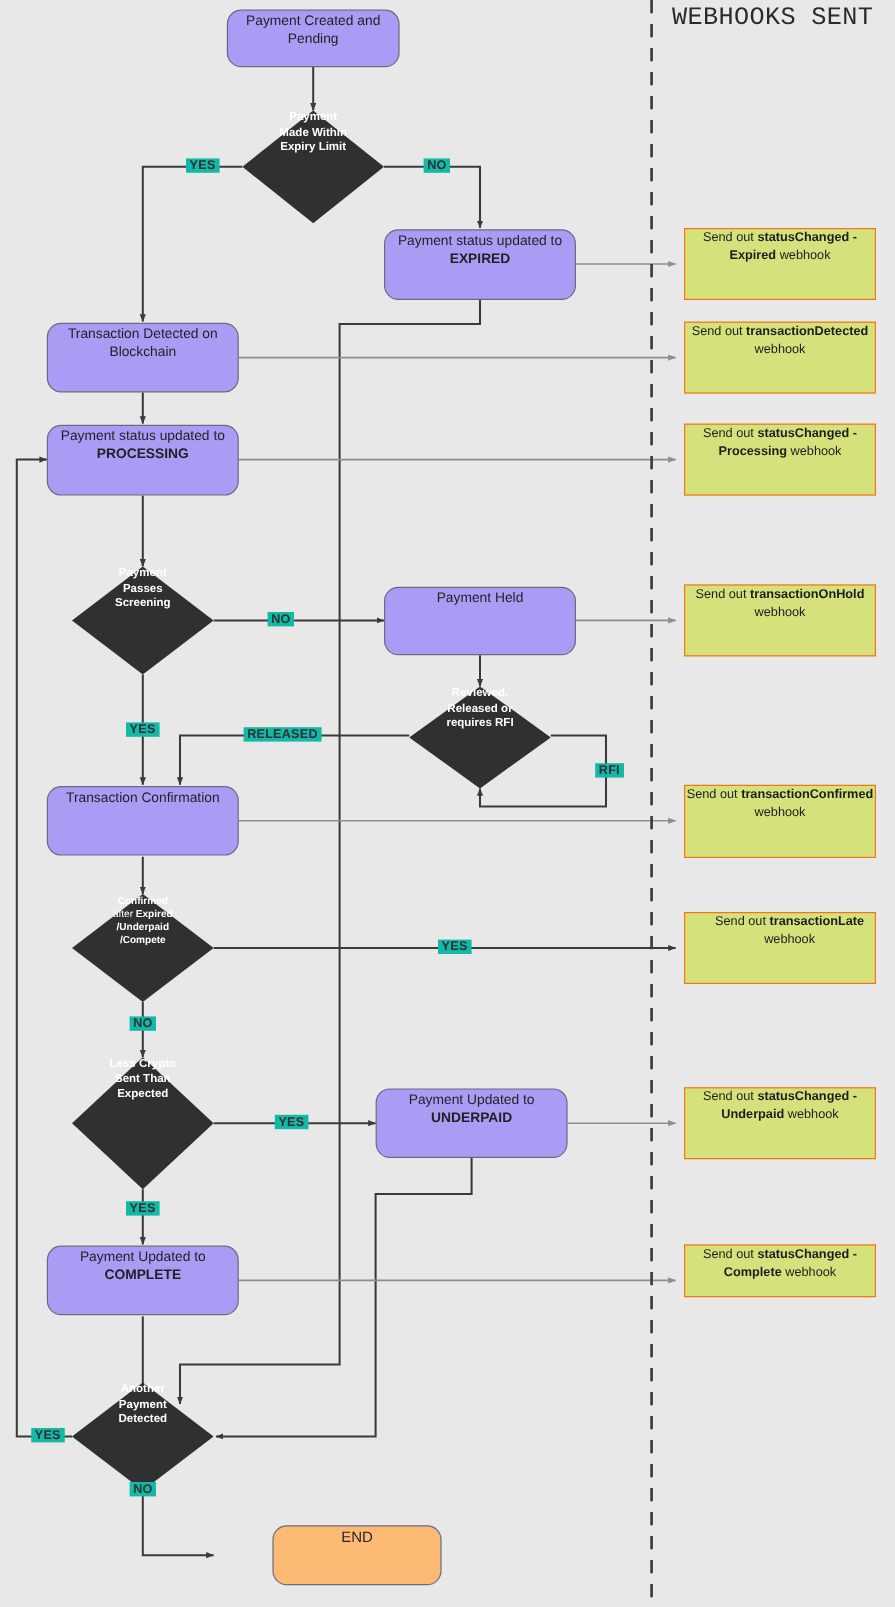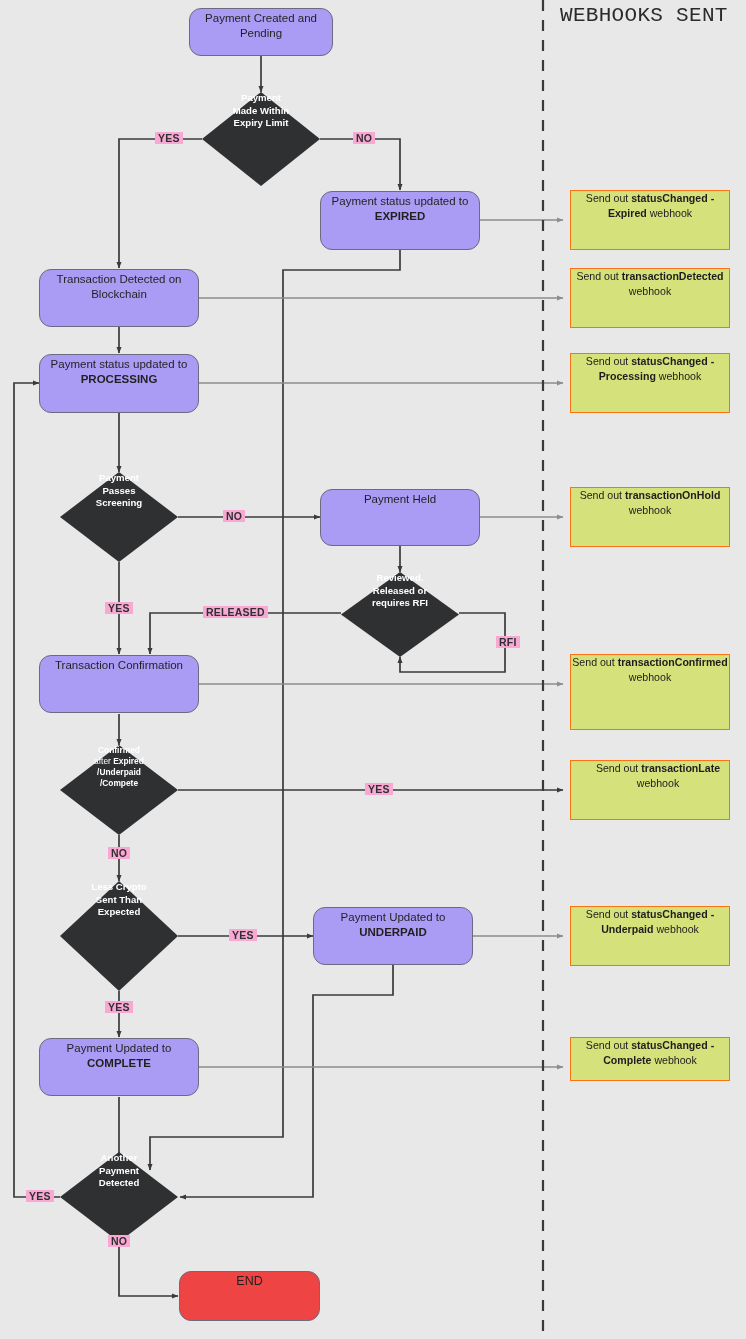--- a/index.html
+++ b/index.html
@@ -36,22 +36,23 @@
   .proc {
     background: #aa9cf5;
     border: 1px solid #6b6b80;
     border-radius: 12px;
     color: #231f20;
     font-size: 11.5px;
     line-height: 15px;
     padding: 2px 6px;
   }
   .proc.endnode {
-    background: #ef4444;
+    background: #fdba74;
     font-size: 12.5px;
+    margin-left: 48px;
   }
   .decision {
     color: #ffffff;
     font-size: 9.6px;
     line-height: 12.5px;
     font-weight: bold;
   }
   .decision .dia {
     position: absolute;
     left: 0; top: 0;
@@ -69,21 +70,21 @@
     border: 1px solid #f97316;
     color: #1d1d1d;
     font-size: 10.6px;
     line-height: 14.5px;
   }
   .edge-label {
     position: absolute;
     font-size: 10.5px;
     font-weight: bold;
     color: #2f3032;
-    background: #f9a8d4;
+    background: #14b8a6;
     padding: 0 3px;
     z-index: 4;
     white-space: nowrap;
     letter-spacing: 0.2px;
   }
   .section-title {
     position: absolute;
     font-size: 21px;
     color: #2b2b2b;
     letter-spacing: 0.3px;
@@ -288,21 +289,21 @@
       <span>Send out </span><b>transactionDetected</b><span> webhook</span>
     </div>
   </div>
 
   <div class="node webhook" style="left:570px; top:487px; width:160px; height:60px;">
     <div>
       <span>Send out </span><b>transactionOnHold</b><span> webhook</span>
     </div>
   </div>
 
-  <div class="node webhook" style="left:570px; top:654px; width:160px; height:76px;">
+  <div class="node webhook" style="left:570px; top:654px; width:160px; height:61px;">
     <div>
       <span>Send out </span><b>transactionConfirmed</b><span> webhook</span>
     </div>
   </div>
 
   <div class="node webhook" style="left:570px; top:760px; width:160px; height:60px;padding-left:16px;">
     <div>
       <span>Send out </span><b>transactionLate</b><span> webhook</span>
     </div>
   </div>

